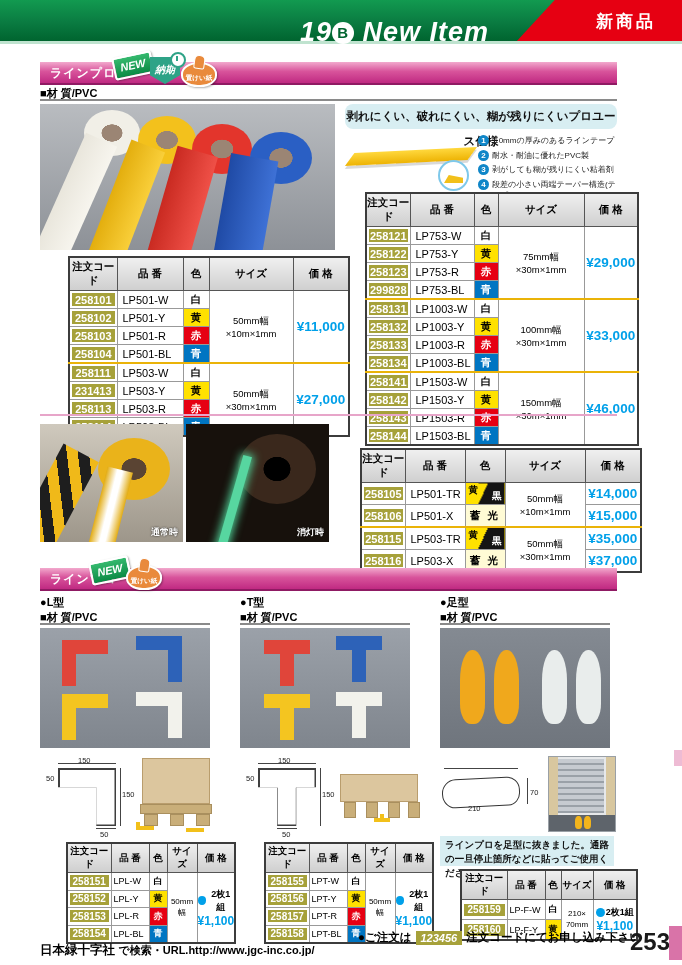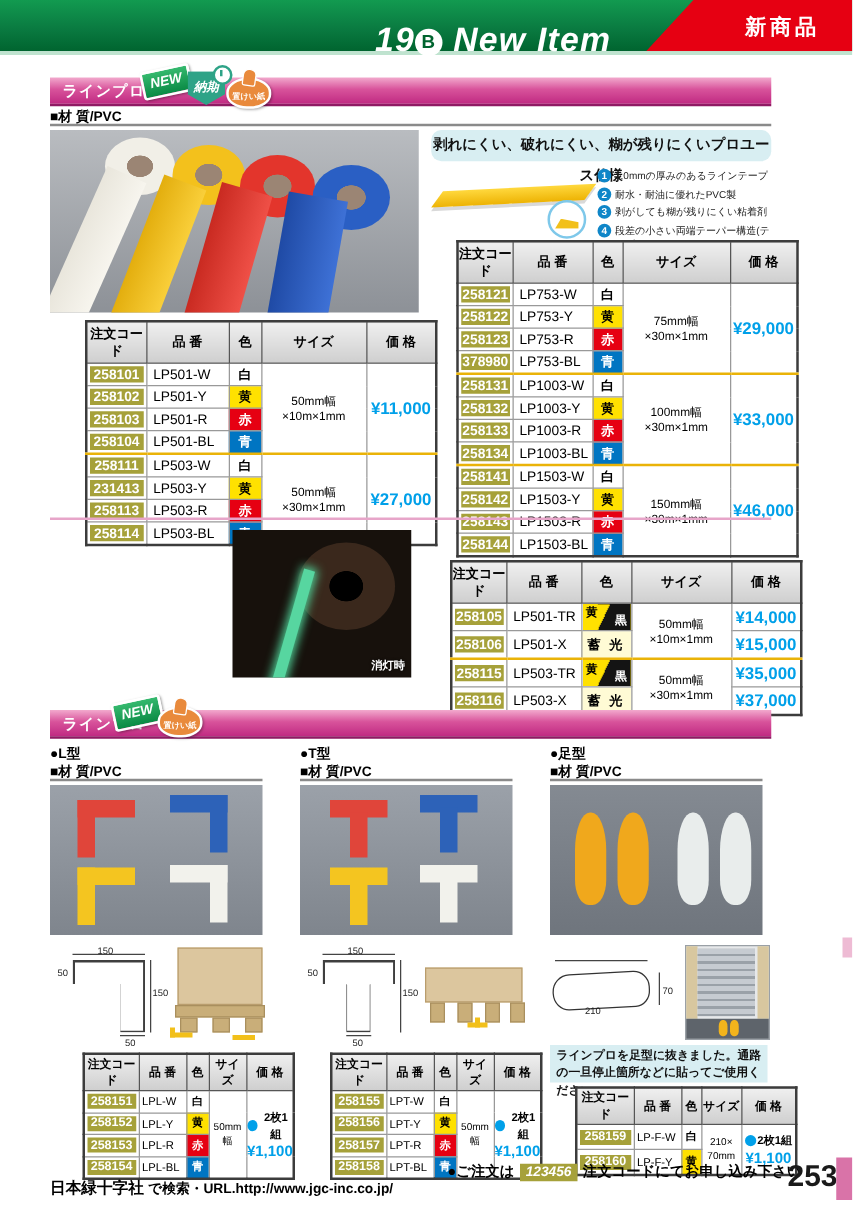--- a/index.html
+++ b/index.html
@@ -296,21 +296,21 @@
           </tr>
           <tr>
             <td class="c-code">
               <span class="chip">258123</span>
             </td>
             <td class="c-model">LP753-R</td>
             <td class="c-color" style="background: rgb(230, 0, 18); color: rgb(255, 255, 255);">赤</td>
           </tr>
           <tr>
             <td class="c-code">
-              <span class="chip">378980</span>
+              <span class="chip">299828</span>
             </td>
             <td class="c-model">LP753-BL</td>
             <td class="c-color" style="background: rgb(0, 117, 194); color: rgb(255, 255, 255);">青</td>
           </tr>
           <tr class="gstart">
             <td class="c-code">
               <span class="chip">258131</span>
             </td>
             <td class="c-model">LP1003-W</td>
             <td class="c-color" style="background: rgb(255, 255, 255); color: rgb(0, 0, 0);">白</td>
@@ -367,20 +367,26 @@
             </td>
             <td class="c-model">LP1503-BL</td>
             <td class="c-color" style="background: rgb(0, 117, 194); color: rgb(255, 255, 255);">青</td>
           </tr>
         </tbody>
       </table>
     </div>
 
   <div class="pink-line" style="top:414px;"></div>
 
+  <div class="photo" style="left:40px;top:424px;width:143px;height:118px;background:linear-gradient(180deg,#cfc9bd,#9d968a);">
+    <div class="strip" style="left:-14px;top:20px;width:40px;height:150px;background:repeating-linear-gradient(55deg,#f0b919 0 11px,#1e1e1e 11px 22px);transform:rotate(28deg);"></div>
+    <div class="roll" style="left:58px;top:14px;width:72px;height:62px;background:radial-gradient(ellipse at center,#5a4433 0 24%,#eab31a 25% 100%);"></div>
+    <div class="strip" style="left:54px;top:44px;width:26px;height:110px;background:linear-gradient(90deg,#e2ac14,#fff 40% 60%,#e2ac14);transform:rotate(14deg);"></div>
+    <div class="pcaption">通常時</div>
+  </div>
   <div class="photo" style="left:186px;top:424px;width:143px;height:118px;background:#17110c;">
     <div class="roll" style="left:52px;top:10px;width:78px;height:70px;background:radial-gradient(ellipse at center,#000 0 24%,#3a281c 25% 100%);"></div>
     <div class="strip" style="left:42px;top:30px;width:9px;height:110px;background:#57d6a0;box-shadow:0 0 8px 2px #4fce96;transform:rotate(16deg);"></div>
     <div class="pcaption">消灯時</div>
   </div>
   <div style="position:absolute;left:340px;top:448px;">
       <table class="ptable t-glow">
         <colgroup>
           <col style="width: 44px;">
           <col style="width: 60px;">

